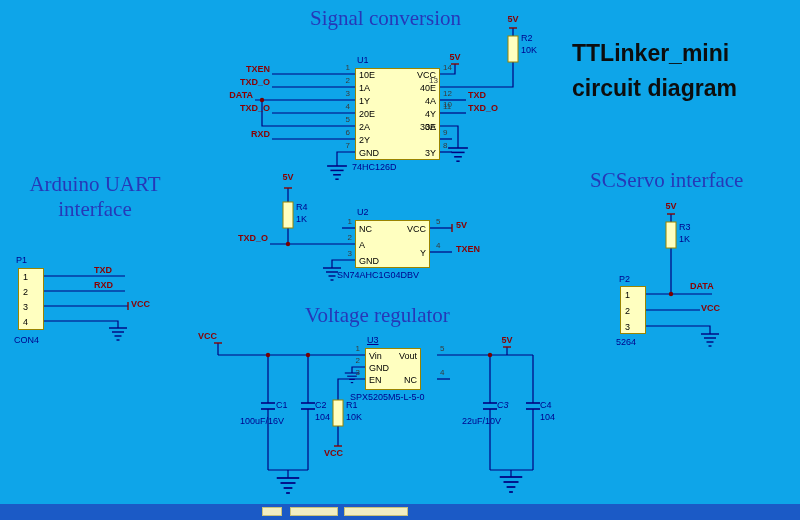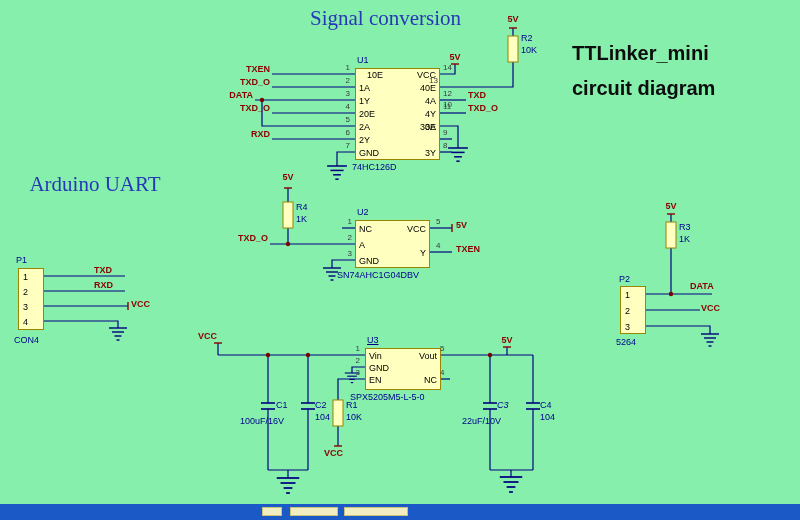--- a/index.html
+++ b/index.html
@@ -1,26 +1,26 @@
 <!DOCTYPE html>
 <html><head>
 <meta charset="utf-8">
 <style>
   * { margin:0; padding:0; box-sizing:border-box; }
   html,body { background:#ffffff; }
-  .canvas { position:relative; width:800px; height:520px; background:#86efac; overflow:hidden;
+  .canvas { position:relative; width:800px; height:520px; background:#0ea5e9; overflow:hidden;
             font-family:"Liberation Sans", sans-serif; }
   svg.wires { position:absolute; left:0; top:0; }
   .chip { position:absolute; background:#ffffc0; border:1px solid #9a8400; }
   .net  { position:absolute; color:#8b0000; font-size:9px; font-weight:700; line-height:10px; white-space:nowrap; }
   .ref  { position:absolute; color:#00008b; font-size:9px; font-weight:400; line-height:10px; white-space:nowrap; }
   .pname{ position:absolute; color:#000000; font-size:9px; line-height:10px; white-space:nowrap; }
   .pnum { position:absolute; color:#3a3a3a; font-size:8px; line-height:9px; white-space:nowrap; }
   .title{ position:absolute; font-family:"Liberation Serif", serif; color:#2638b8; font-size:21px; line-height:25px; white-space:nowrap; }
-  .main-title { position:absolute; left:572px; top:36px; font-size:20px; font-weight:700; color:#0d0d0d; line-height:35px; white-space:nowrap; }
+  .main-title { position:absolute; left:572px; top:36px; font-size:23px; font-weight:700; color:#0d0d0d; line-height:35px; white-space:nowrap; }
   .bottombar { position:absolute; left:0; top:504px; width:800px; height:16px; background:#1b5ac6; }
   .bbitem { position:absolute; top:3px; height:9px; background:#f2eec2; border:1px solid #c9c27a; }
 </style>
 </head>
 <body>
 
 <div class="canvas">
 
   <svg class="wires" width="800" height="520" viewBox="0 0 800 520">
     <defs>
@@ -143,25 +143,28 @@
     </g>
   </svg>
 
   <div class="title" style="left:310px; top:6px;">Signal conversion</div>
   <div class="main-title">
     <div>TTLinker_mini</div>
     <div>circuit diagram</div>
   </div>
   <div class="title" style="left:2px; top:172px; width:186px; text-align:center; white-space:normal;">
     <div>Arduino UART</div>
-  </div>
+    <div>interface</div>
+  </div>
+  <div class="title" style="left:590px; top:168px;">SCServo interface</div>
+  <div class="title" style="left:305px; top:303px;">Voltage regulator</div>
 
   <div class="ref" style="left:357px; top:55px;">U1</div>
   <div class="chip" style="left:355px; top:68px; width:85px; height:92px;">
-    <div class="pname" style="left:3px; top:1px;margin-left:8px;">10E</div>
+    <div class="pname" style="left:3px; top:1px;">10E</div>
     <div class="pname" style="left:3px; top:14px;">1A</div>
     <div class="pname" style="left:3px; top:27px;">1Y</div>
     <div class="pname" style="left:3px; top:40px;">20E</div>
     <div class="pname" style="left:3px; top:53px;">2A</div>
     <div class="pname" style="left:3px; top:66px;">2Y</div>
     <div class="pname" style="left:3px; top:79px;">GND</div>
     <div class="pname" style="right:3px; top:1px;">VCC</div>
     <div class="pname" style="right:3px; top:14px;">40E</div>
     <div class="pname" style="right:3px; top:27px;">4A</div>
     <div class="pname" style="right:3px; top:40px;">4Y</div>
@@ -215,21 +218,21 @@
   <div class="pnum" style="left:436px; top:241px;">4</div>
 
   <div class="net" style="left:277px; top:172px; width:22px; text-align:center;">5V</div>
   <div class="ref" style="left:296px; top:202px;">R4</div>
   <div class="ref" style="left:296px; top:214px;">1K</div>
   <div class="net" style="left:222px; top:233px; width:46px; text-align:right;">TXD_O</div>
   <div class="net" style="left:456px; top:220px;">5V</div>
   <div class="net" style="left:456px; top:244px;">TXEN</div>
 
   <div class="ref" style="left:367px; top:335px;text-decoration:underline;">U3</div>
-  <div class="chip" style="left:365px; top:348px; width:76px; height:42px;">
+  <div class="chip" style="left:365px; top:348px; width:56px; height:42px;">
     <div class="pname" style="left:3px; top:2px;">Vin</div>
     <div class="pname" style="left:3px; top:14px;">GND</div>
     <div class="pname" style="left:3px; top:26px;">EN</div>
     <div class="pname" style="right:3px; top:2px;">Vout</div>
     <div class="pname" style="right:3px; top:26px;">NC</div>
   </div>
   <div class="ref" style="left:350px; top:392px;">SPX5205M5-L-5-0</div>
   <div class="pnum" style="left:346px; top:344px; width:14px; text-align:right;">1</div>
   <div class="pnum" style="left:346px; top:356px; width:14px; text-align:right;">2</div>
   <div class="pnum" style="left:346px; top:368px; width:14px; text-align:right;">3</div>

